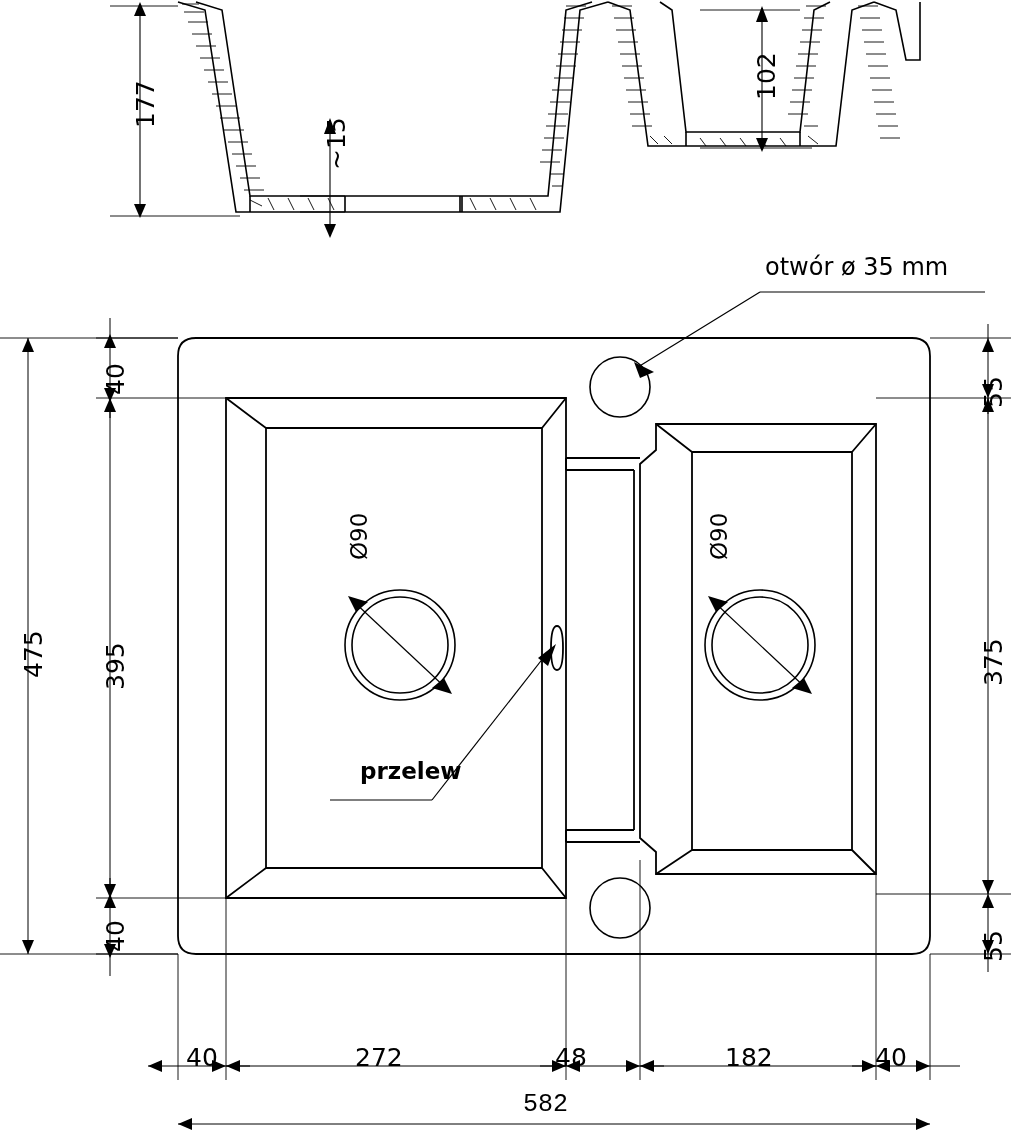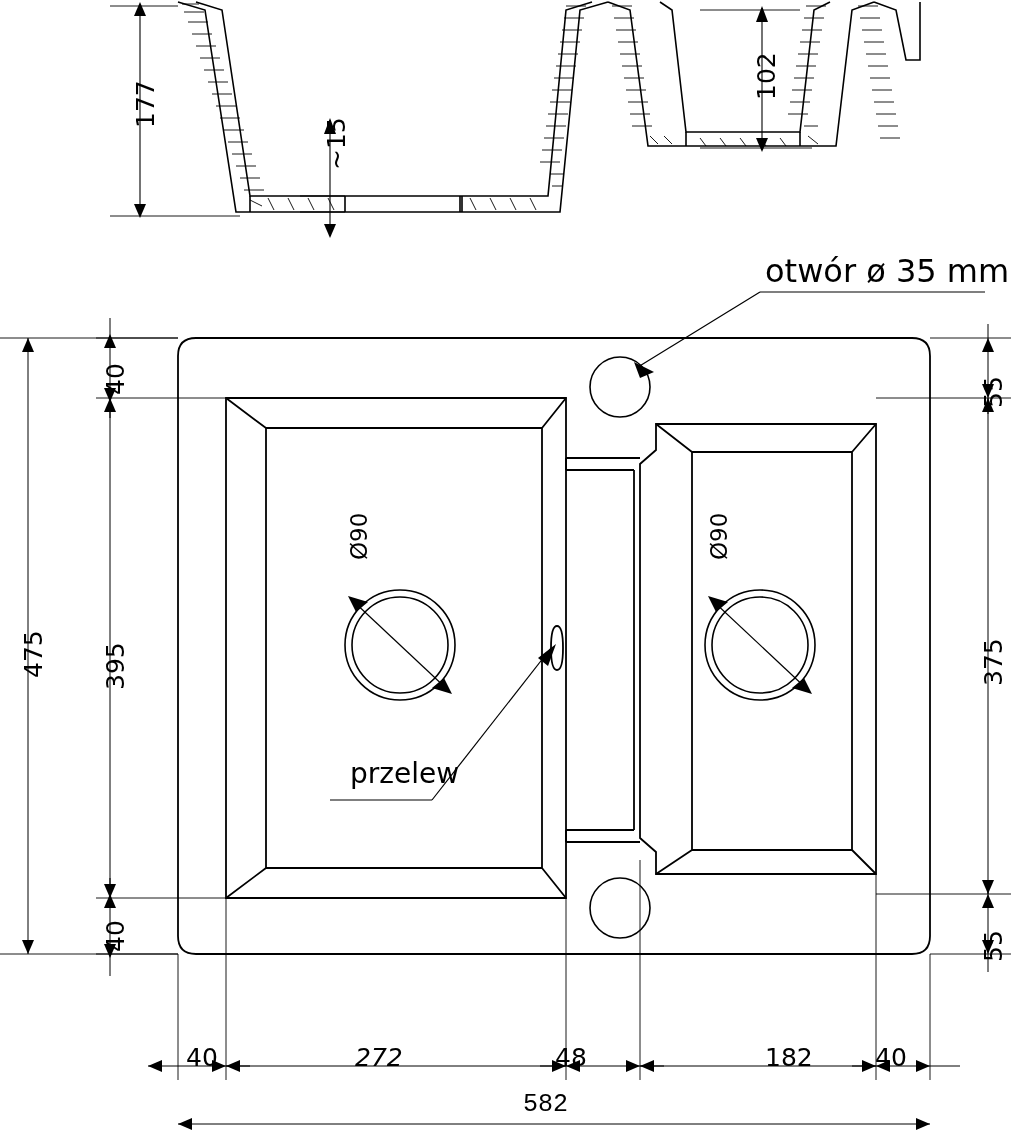--- a/index.html
+++ b/index.html
@@ -178,35 +178,35 @@
       <path d="M192 1118 L178 1124 L192 1130 Z" fill="#000" stroke="none"></path>
       <path d="M916 1118 L930 1124 L916 1130 Z" fill="#000" stroke="none"></path>
     </g>
   </g>
 </svg>
 
 <div class="lbl rot" style="left:133px;top:128px;">177</div>
 <div class="lbl rot" style="left:324px;top:170px;">~15</div>
 <div class="lbl rot" style="left:754px;top:100px;">102</div>
 
-<div class="lbl" style="left:765px;top:255px;font-size:32px;">otwór ø 35 mm</div>
-<div class="lbl" style="left:350px;top:760px;font-size:28px;">przelew</div>
+<div class="lbl" style="left:765px;top:255px;font-size:24px;">otwór ø 35 mm</div>
+<div class="lbl" style="left:360px;top:760px;font-size:23px;font-weight:bold;">przelew</div>
 
 <div class="lbl rot small" style="left:348px;top:560px;">Ø90</div>
 <div class="lbl rot small" style="left:708px;top:560px;">Ø90</div>
 
 <div class="lbl rot" style="left:103px;top:395px;">40</div>
 <div class="lbl rot" style="left:103px;top:690px;">395</div>
 <div class="lbl rot" style="left:103px;top:952px;">40</div>
 <div class="lbl rot" style="left:21px;top:678px;">475</div>
 
 <div class="lbl rot" style="left:981px;top:408px;">55</div>
 <div class="lbl rot" style="left:981px;top:686px;">375</div>
 <div class="lbl rot" style="left:981px;top:962px;">55</div>
 
 <div class="lbl" style="left:186px;top:1045px;">40</div>
-<div class="lbl" style="left:355px;top:1045px;font-style:italic;">272</div>
+<div class="lbl" style="left:355px;top:1045px;">272</div>
 <div class="lbl" style="left:555px;top:1045px;">48</div>
-<div class="lbl" style="left:725px;top:1045px;margin-left:40px;">182</div>
+<div class="lbl" style="left:725px;top:1045px;">182</div>
 <div class="lbl" style="left:875px;top:1045px;">40</div>
 <div class="lbl" style="left:523px;top:1092px;font-family:Liberation Mono, monospace;">582</div>
 
 </div>
 
 </body></html>

